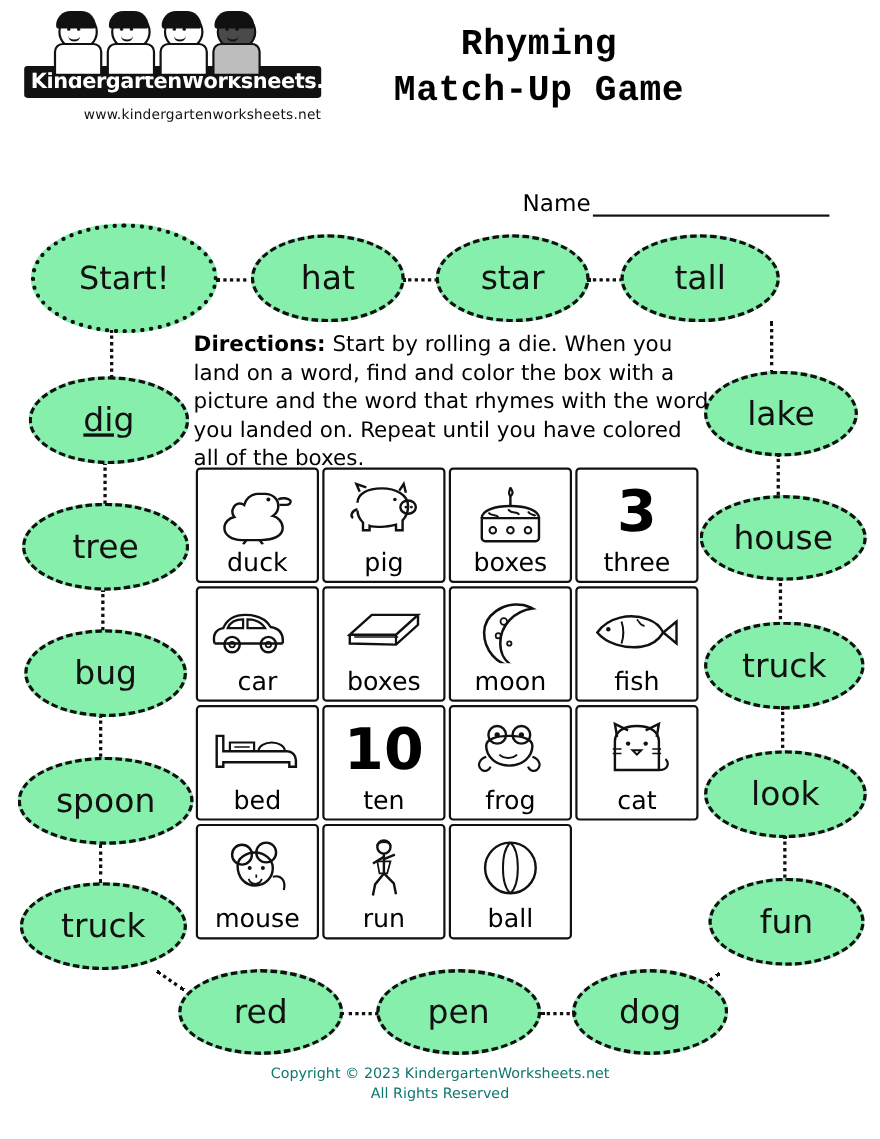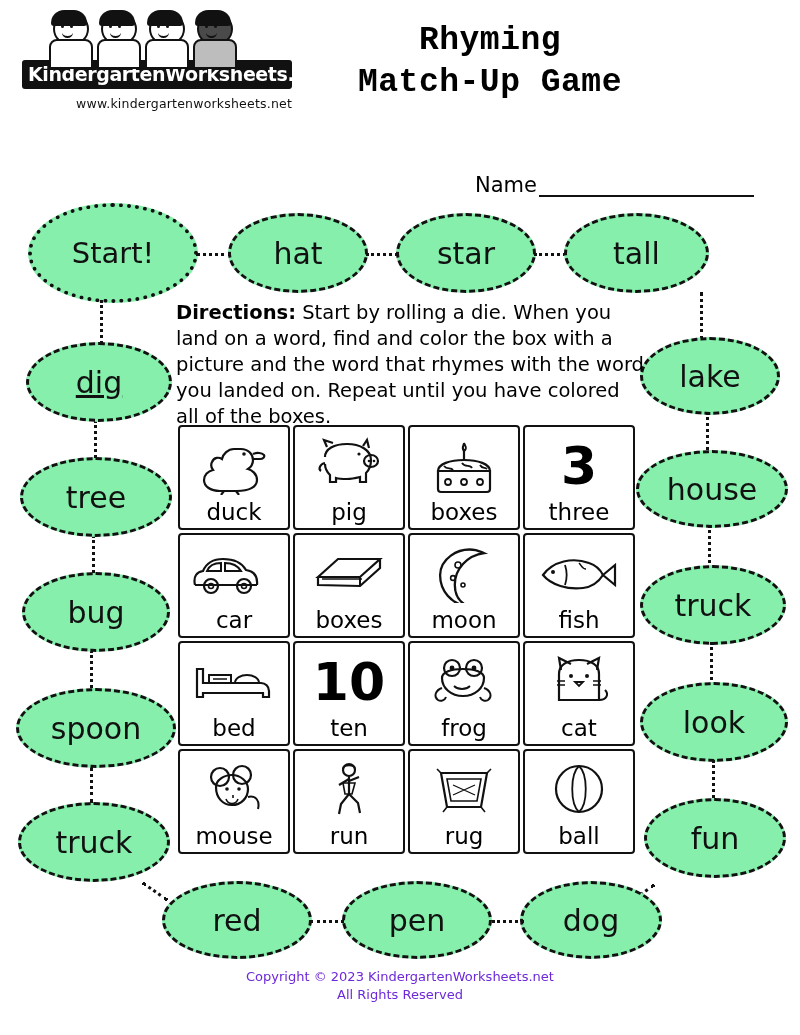--- a/index.html
+++ b/index.html
@@ -224,21 +224,21 @@
 
   
   .footer {
     position: absolute;
     left: 0;
     right: 0;
     top: 968px;
     text-align: center;
     font-size: 13px;
     line-height: 18px;
-    color: #6d28d9;
+    color: #0f766e;
     font-family: "DejaVu Sans", sans-serif;
   }
 </style>
 </head>
 <body>
 
 <div class="logo-block">
   <div class="logo-kids">
     <div class="kid" style="left:4px;">
       <div class="head"></div>
@@ -568,31 +568,20 @@
         <path d="M24 8c0-5 12-5 12 0" fill="none" stroke="#111" stroke-width="2"></path>
         <path d="M30 15v18" stroke="#111" stroke-width="2.2"></path>
         <path d="M30 18l-10 6M30 20l10-4" fill="none" stroke="#111" stroke-width="2.2"></path>
         <path d="M30 33l-8 10-2 10M30 33l9 9 2 10" fill="none" stroke="#111" stroke-width="2.2"></path>
         <path d="M24 22h12l-3 11h-7z" fill="none" stroke="#111" stroke-width="1.6"></path>
       </svg>
     </div>
     <div class="word">run</div>
   </div>
 
-  <div class="cell">
-    <div class="art">
-      <svg width="74" height="54" viewBox="0 0 74 54">
-        <path d="M14 10h46l-6 34H20z" fill="none" stroke="#111" stroke-width="2.2"></path>
-        <path d="M20 16h34l-4 22H24z" fill="none" stroke="#111" stroke-width="1.6"></path>
-        <path d="M26 22l22 10M48 22l-22 10" stroke="#111" stroke-width="1.3"></path>
-        <path d="M14 10l-4-4M60 10l4-4M20 44l-4 5M54 44l4 5" stroke="#111" stroke-width="1.6"></path>
-      </svg>
-    </div>
-    <div class="word">rug</div>
-  </div>
 
   <div class="cell">
     <div class="art">
       <svg width="60" height="56" viewBox="0 0 60 56">
         <circle cx="30" cy="27" r="23" fill="none" stroke="#111" stroke-width="2.2"></circle>
         <path d="M30 4c-9 8-9 38 0 46M30 4c9 8 9 38 0 46" fill="none" stroke="#111" stroke-width="1.8"></path>
       </svg>
     </div>
     <div class="word">ball</div>
   </div>

